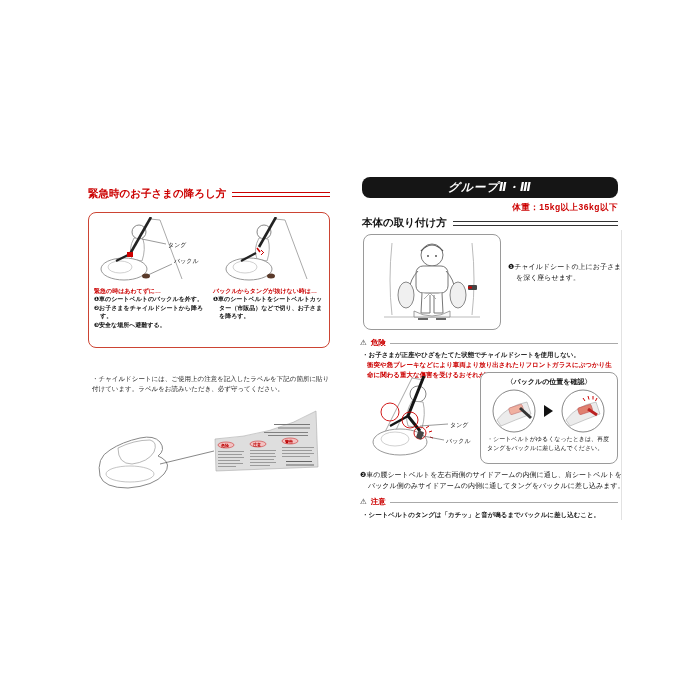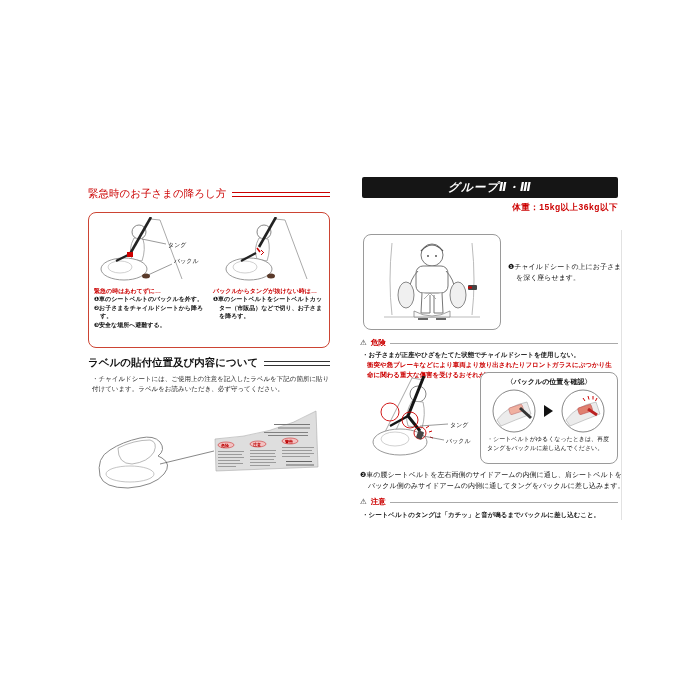--- a/index.html
+++ b/index.html
@@ -1,38 +1,38 @@
 <!DOCTYPE html>
 <html><head>
 <meta charset="utf-8">
 <style>
   html,body{margin:0;padding:0;background:#fff;}
   #page{position:relative;width:700px;height:700px;background:#fff;overflow:hidden;
         font-family:"Liberation Sans","DejaVu Sans",sans-serif;color:#222;}
   .abs{position:absolute;}
   
   .hrow{display:flex;align-items:center;gap:6px;}
-  .h-red{font-size:10.5px;font-weight:normal;color:#c00;white-space:nowrap;}
+  .h-red{font-size:10.5px;font-weight:bold;color:#c00;white-space:nowrap;}
   .h-blk{font-size:10.5px;font-weight:bold;color:#111;white-space:nowrap;}
   .dline-red{flex:1;height:3px;border-top:1px solid #c00;border-bottom:1px solid #c00;}
   .dline-blk{flex:1;height:3px;border-top:1px solid #333;border-bottom:1px solid #333;}
   .sline-gray{flex:1;height:0;border-top:1px solid #aaa;}
   
   .embox{border:1.5px solid #c43;border-radius:8px;display:flex;padding:4px 5px 3px 5px;box-sizing:border-box;gap:6px;background:#fff;}
   .emcol{width:50%;display:flex;flex-direction:column;}
   .emsub{font-size:6px;font-weight:bold;color:#c00;line-height:1.35;}
   .emstep{font-size:6px;color:#111;font-weight:bold;line-height:1.45;padding-left:6px;text-indent:-6px;}
   
   .p65{font-size:6.5px;line-height:1.55;color:#222;}
   .p7{font-size:7px;line-height:1.5;color:#111;}
   .red{color:#c00;}
   .bold{font-weight:bold;}
   .hang{padding-left:8px;text-indent:-8px;}
   
-  .pill{background:#151515;border-radius:2px;color:#fff;text-align:center;font-weight:bold;
+  .pill{background:#151515;border-radius:8px;color:#fff;text-align:center;font-weight:bold;
         font-style:italic;font-size:11.5px;line-height:21px;letter-spacing:1px;}
   .weight{font-size:8.5px;font-weight:bold;color:#c00;text-align:right;letter-spacing:.5px;}
   
   .ibox{border:1px solid #9a9a9a;border-radius:8px;background:#fff;box-sizing:border-box;}
   
   .warnrow{display:flex;align-items:center;gap:4px;}
   .warn-tri{font-size:7.5px;color:#333;line-height:1;}
   .warn-word{font-size:7.5px;font-weight:bold;color:#c00;white-space:nowrap;}
   .bc-title{font-size:7px;font-weight:bold;color:#111;text-align:center;}
   .bc-note{font-size:6px;line-height:1.5;color:#222;}
@@ -84,24 +84,20 @@
         <path d="M43,36 L28,44" stroke="#222" stroke-width="2.2" fill="none"></path>
         <path d="M44,31 L47,35" stroke="#c00" stroke-width="1.6"></path>
         <path d="M48,38 l3,-3 M48,33 l3,3" stroke="#c00" stroke-width="1"></path>
         <ellipse cx="58" cy="59" rx="4" ry="2.5" fill="#5a3a2a"></ellipse>
       </svg>
       <div class="emsub">バックルからタングが抜けない時は…</div>
       <div class="emstep">❶車のシートベルトをシートベルトカッター（市販品）などで切り、お子さまを降ろす。</div>
     </div>
   </div>
 
-  <div class="abs hrow" style="left:88px;top:356px;width:242px;">
-    <span class="h-blk">ラベルの貼付位置及び内容について</span>
-    <span class="dline-blk"></span>
-  </div>
 
   <div class="abs p65" style="left:92px;top:374px;width:238px;">・チャイルドシートには、ご使用上の注意を記入したラベルを下記の箇所に貼り付けています。ラベルをお読みいただき、必ず守ってください。</div>
 
   <svg class="abs" style="left:88px;top:398px;" width="244" height="125" viewBox="0 0 244 125">
 
     <path d="M12,78 Q8,60 22,52 Q34,44 52,40 Q66,37 72,44 Q78,52 70,58 L74,60 Q84,66 76,76 Q66,88 40,90 Q16,90 12,78 Z" fill="#fff" stroke="#888" stroke-width="1"></path>
     <path d="M30,50 Q46,42 62,42 Q70,44 66,54 Q60,64 44,66 Q30,66 30,50 Z" fill="#fff" stroke="#999" stroke-width="0.7"></path>
     <ellipse cx="42" cy="76" rx="24" ry="8" fill="none" stroke="#aaa" stroke-width="0.7"></ellipse>
 
     <line x1="72" y1="66" x2="126" y2="53" stroke="#555" stroke-width="0.7"></line>
@@ -150,20 +146,24 @@
         <rect x="198" y="63" width="26" height="1" fill="#666"></rect>
           <rect x="198" y="66.5" width="28" height="1" fill="#666"></rect>
       </g>
     </g>
   </svg>
 
   <div class="abs pill" style="left:362px;top:177px;width:256px;height:21px;">グループⅡ・Ⅲ</div>
 
   <div class="abs weight" style="left:362px;top:202px;width:256px;">体重：15kg以上36kg以下</div>
 
+  <div class="abs hrow" style="left:362px;top:216px;width:256px;">
+    <span class="h-blk">本体の取り付け方</span>
+    <span class="dline-blk"></span>
+  </div>
 
   <div class="abs ibox" style="left:363px;top:234px;width:138px;height:96px;">
     <svg width="136" height="94" viewBox="0 0 136 94">
       <path d="M28,8 Q24,46 28,80" stroke="#bbb" fill="none" stroke-width="1"></path>
       <path d="M108,8 Q112,46 108,80" stroke="#bbb" fill="none" stroke-width="1"></path>
       <line x1="20" y1="82" x2="116" y2="82" stroke="#bbb" stroke-width="1"></line>
       <circle cx="68" cy="20" r="11" stroke="#777" fill="#fff" stroke-width="1"></circle>
       <path d="M57,16 Q68,4 79,16" stroke="#555" fill="none" stroke-width="1.2"></path>
       <circle cx="64" cy="21" r="0.9" fill="#444"></circle>
         <circle cx="72" cy="21" r="0.9" fill="#444"></circle>

